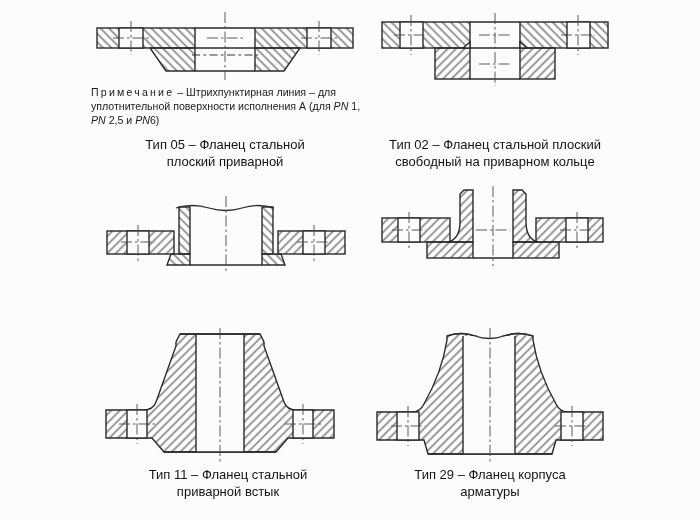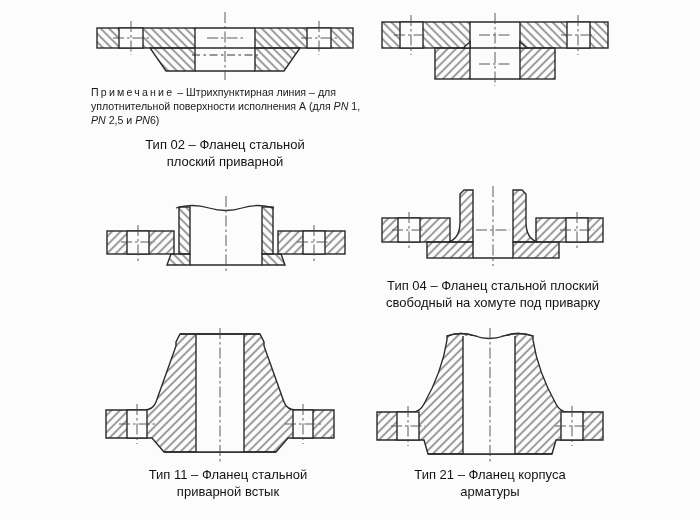--- a/index.html
+++ b/index.html
@@ -217,18 +217,18 @@
       <line class="cl" x1="490" y1="328" x2="490" y2="464"></line>
       <line class="cl" x1="408" y1="406" x2="408" y2="446"></line>
       <line class="cl" x1="572" y1="406" x2="572" y2="446"></line>
       <line class="cl" x1="391" y1="426" x2="425" y2="426"></line>
       <line class="cl" x1="555" y1="426" x2="589" y2="426"></line>
     </g>
   </svg>
 
   <div class="note"><span class="note-label">Примечание</span><span> – </span><span>Штрихпунктирная линия – для уплотнительной поверхности исполнения А </span><span>(для </span><span class="it">PN</span><span> 1, </span><span class="it">PN</span><span> 2,5 и </span><span class="it">PN</span><span>6)</span></div>
 
-  <div class="cap" style="left:105px;top:137px;width:240px"><span class="w1">Тип 02 – Фланец стальной плоский приварной</span></div>
-  <div class="cap" style="left:373px;top:278px;width:240px"><span class="w2">Тип 04 – Фланец стальной плоский свободный на хомуте под приварку</span></div>
+  <div class="cap" style="left:105px;top:137px;width:240px"><span class="w1">Тип 05 – Фланец стальной плоский приварной</span></div>
+  <div class="cap" style="left:375px;top:137px;width:240px"><span class="w2">Тип 02 – Фланец стальной плоский свободный на приварном кольце</span></div>
   <div class="cap" style="left:108px;top:467px;width:240px"><span class="w1">Тип 11 – Фланец стальной приварной встык</span></div>
-  <div class="cap" style="left:370px;top:467px;width:240px"><span class="w3">Тип 21 – Фланец корпуса арматуры</span></div>
+  <div class="cap" style="left:370px;top:467px;width:240px"><span class="w3">Тип 29 – Фланец корпуса арматуры</span></div>
 
 </div>
 
 </body></html>

